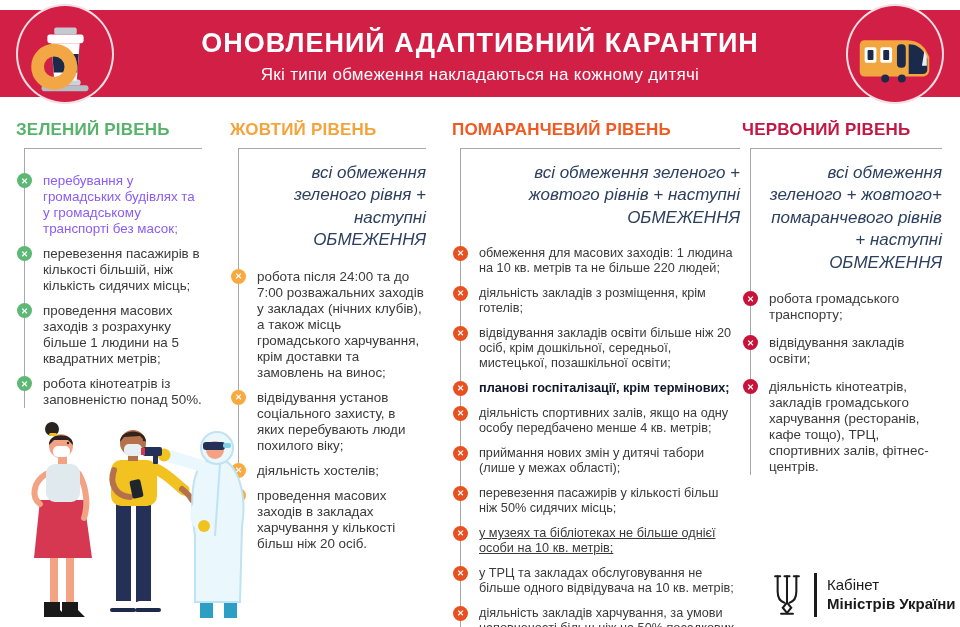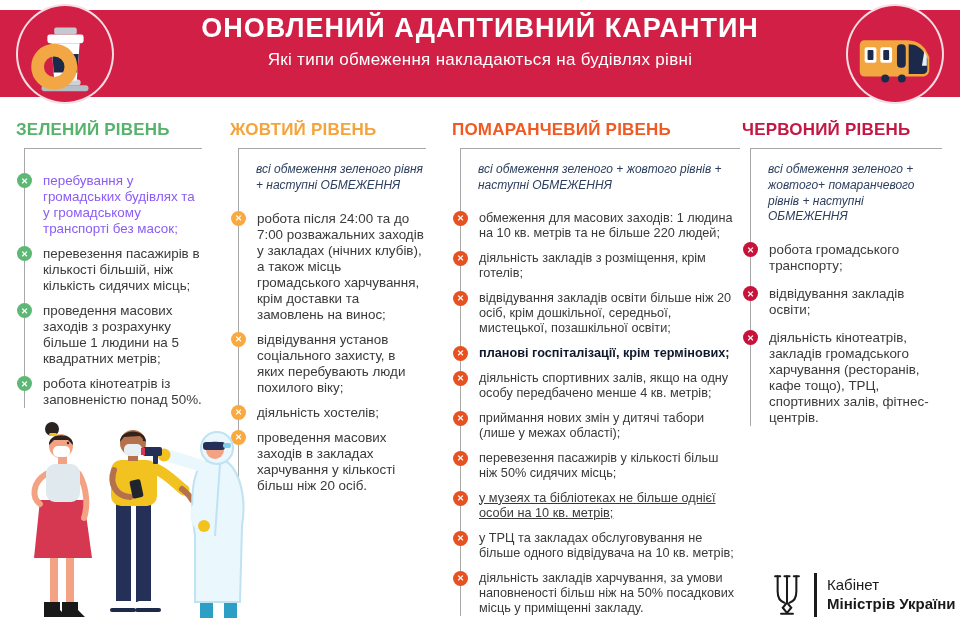--- a/index.html
+++ b/index.html
@@ -7,21 +7,21 @@
     position:relative; width:960px; height:627px; background:#ffffff;
     font-family:"Liberation Sans", sans-serif; overflow:hidden;
   }
 
   
   .banner {
     position:absolute; left:0; top:10px; width:960px; height:87px;
     text-align:center; color:#ffffff;
   }
   .banner-title {
-    margin:0; padding-top:3px; font-size:27px; font-weight:bold;
+    margin:0; padding-top:18px; font-size:27px; font-weight:bold;
     letter-spacing:1px;
   }
   .banner-subtitle {
     margin:6px 0 0 0; font-size:17px; font-weight:normal; letter-spacing:.3px;
   }
   .badge {
     position:absolute; top:-6px; width:94px; height:96px; border-radius:50%;
     border:2px solid rgba(255,255,255,.85);
     display:flex; align-items:center; justify-content:center;
   }
@@ -40,22 +40,22 @@
     white-space:nowrap;
   }
   .col-body {
     margin-top:8px; margin-left:8px;
     border-top:1px solid #a8a8a8; border-left:1px solid #a8a8a8;
     padding-top:13px;
   }
   .col-green .col-body { padding-top:24px; }
 
   .intro {
-    font-style:italic; font-size:12px; line-height:1.32;
-    padding-left:17px; margin-bottom:17px;
+    font-style:italic; font-size:17px; line-height:1.32;
+    padding-left:17px; margin-bottom:17px;text-align:right;
   }
 
   .item {
     position:relative; padding-left:18px;
     font-size:13.4px; line-height:16px; color:#3a3a3a;
     margin-bottom:9px;
   }
   .col-orange .item { font-size:12.7px; line-height:15px; margin-bottom:10px; }
   .col-red .item { margin-bottom:12px; }
   .item:last-child { margin-bottom:0; }
@@ -91,21 +91,21 @@
         <rect x="32" y="74" width="32" height="6" rx="3" fill="#ccd2d8"></rect>
         <path d="M34,37 L63,37 L60,75 L37,75 Z" fill="#ffffff"></path>
         <path d="M35,48 L62,48 L60.5,67 L36.5,67 Z" fill="#1b2a4a"></path>
         <path d="M53,53 c2,-3 6,-2 6,1 c0,2.5 -4,5 -6,6 c-2,-1 -6,-3.5 -6,-6 c0,-3 4,-4 6,-1 z" fill="#d21f46"></path>
         <rect x="30" y="28" width="37" height="9" rx="2.5" fill="#ffffff"></rect>
         <rect x="37" y="21" width="23" height="7" rx="2" fill="#c3c9cf"></rect>
         <circle cx="37" cy="61" r="17" fill="none" stroke="#f2a744" stroke-width="13"></circle>
       </svg>
     </div>
     <h1 class="banner-title">ОНОВЛЕНИЙ АДАПТИВНИЙ КАРАНТИН</h1>
-    <p class="banner-subtitle">Які типи обмеження накладаються на будівлях рівні</p>
+    <p class="banner-subtitle">Які типи обмеження накладаються на кожному дитячі</p>
     <div class="badge badge-right" style="background: rgb(210, 31, 70);">
       <svg width="96" height="96" viewBox="0 0 96 96">
         <path d="M17,34 h43 c9,0 16,4 20,11 l3,6 v13 c0,4 -3,7 -7,7 H17 c-3,0 -5,-2 -5,-5 V39 c0,-3 2,-5 5,-5 z" fill="#f2a63f"></path>
         <path d="M62,38 c7,0 13,3.5 16,9 l3,6 v11 c0,2.5 -2,4.5 -4.5,4.5 H62 Z" fill="#1b2a4a"></path>
         <path d="M78,45 l2.5,5 v10 l-5,-0 Z" fill="#e8eef3"></path>
         <rect x="17" y="41" width="12" height="16" rx="2" fill="#ffffff"></rect>
         <rect x="20" y="44" width="6" height="10" rx="1" fill="#1b2a4a"></rect>
         <rect x="33" y="41" width="12" height="16" rx="2" fill="#ffffff"></rect>
         <rect x="36" y="44" width="6" height="10" rx="1" fill="#1b2a4a"></rect>
         <rect x="50" y="38" width="9" height="24" rx="4" fill="#1b2a4a"></rect>

